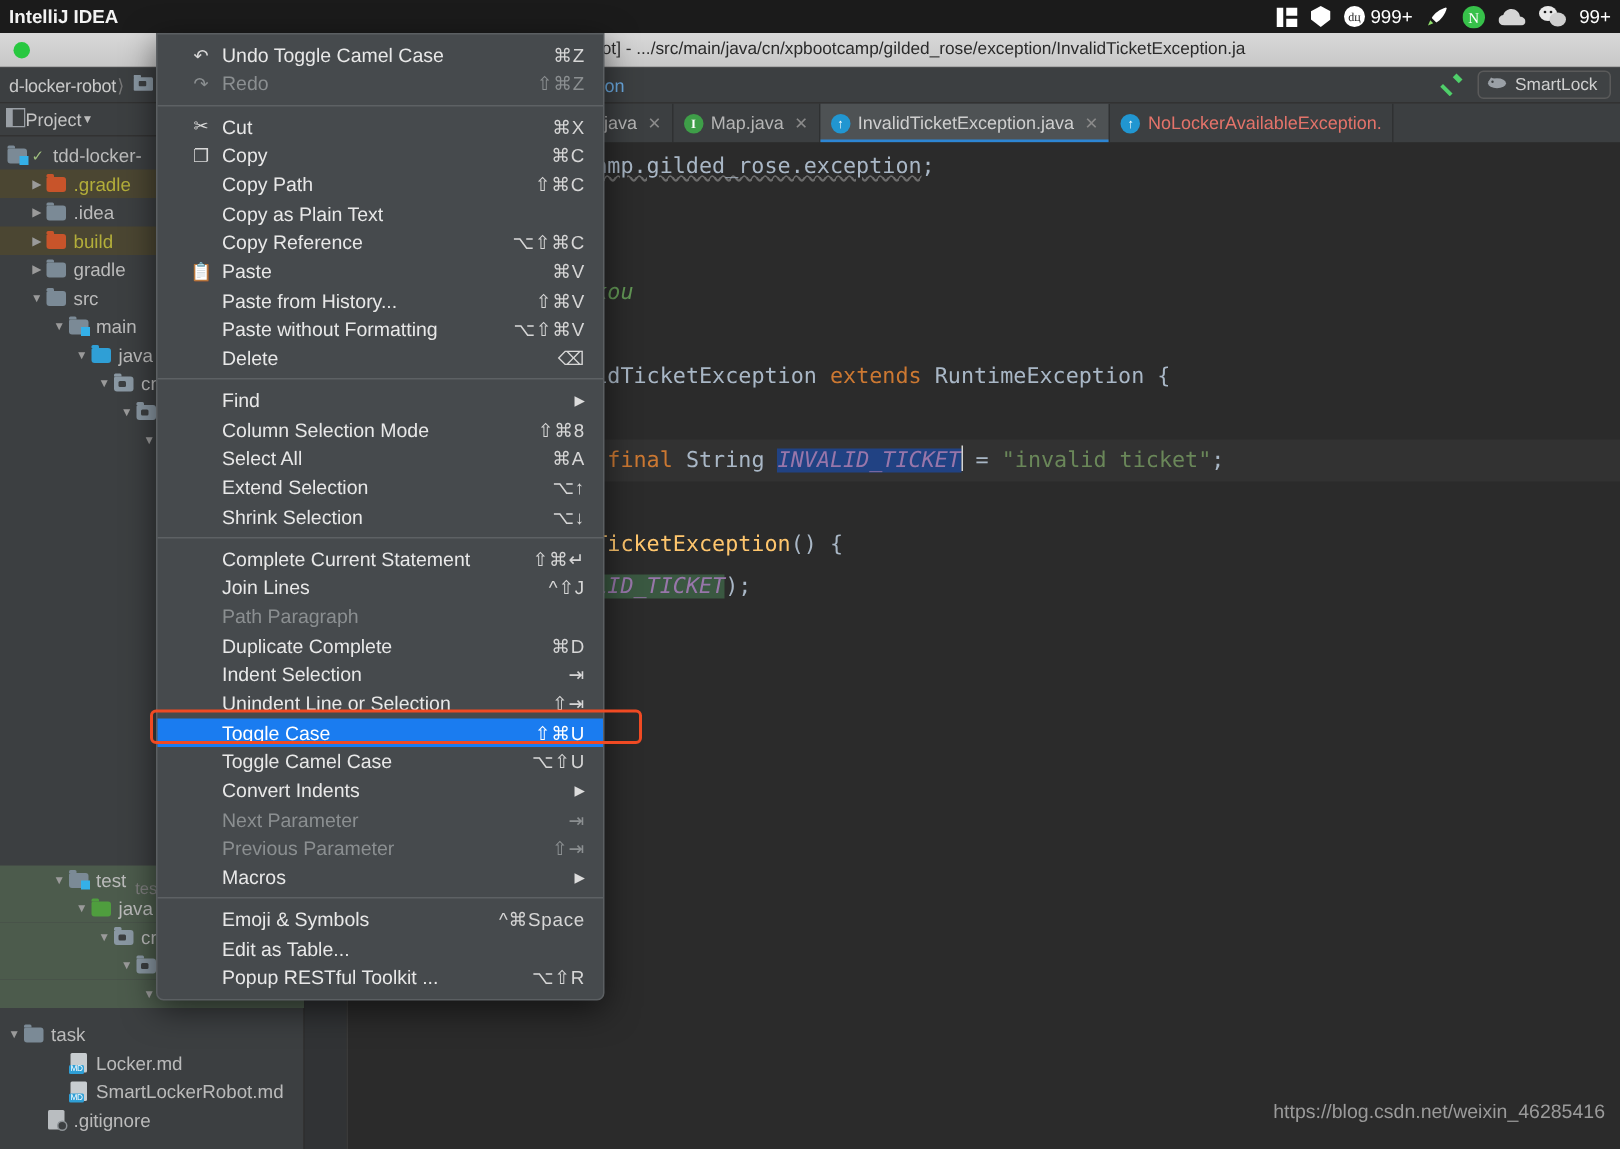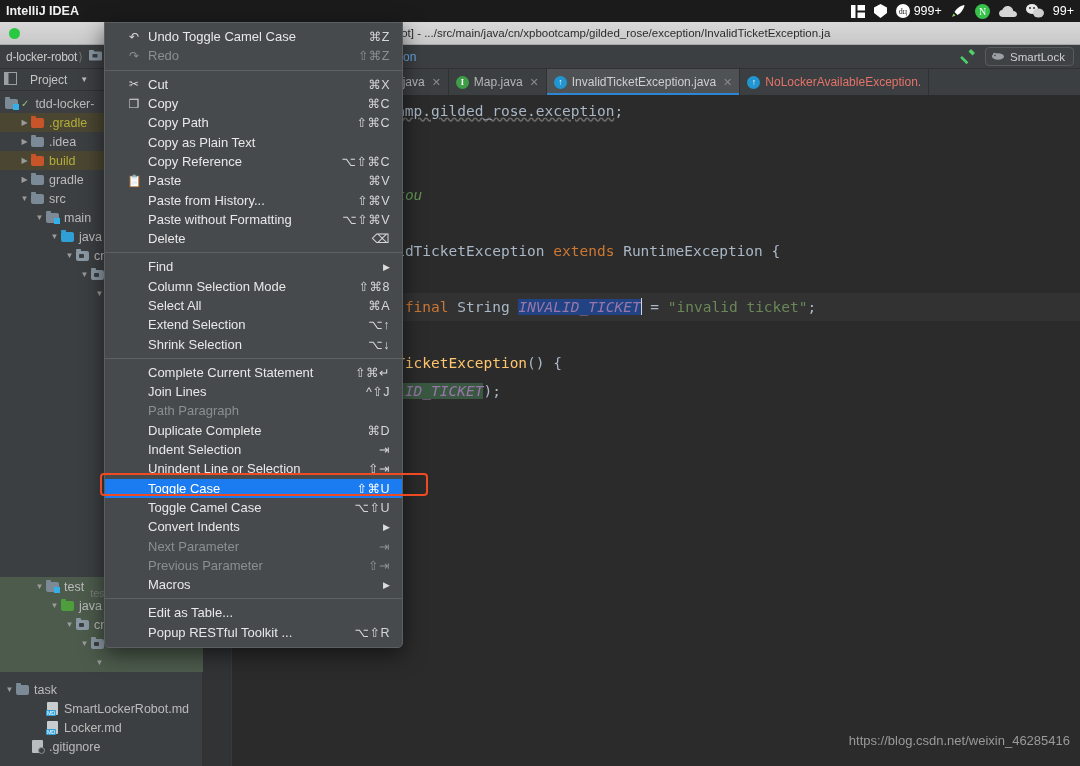--- a/index.html
+++ b/index.html
@@ -58,21 +58,21 @@
     border: 1px solid #5a5a5a; border-radius: 4px; padding: 1px 8px 1px 5px;
     color: #cfcfcf; background: #3f4244; height: 19px;
   }
 
   
   .leftpanel {
     position: absolute; left: 0; top: 24px; width: 203px; height: 697px;
     background: #3c3f41; border-right: 1px solid #323232;
   }
   .panel-head {
-    height: 22px; display: flex; align-items: center; gap: 13px;
+    height: 22px; display: flex; align-items: center; gap: 0;
     padding-left: 4px; font-size: 12px; color: #c4c4c4;
     border-bottom: 1px solid #323232;
   }
   .tree { padding-top: 3px; font-size: 12.5px; color: #bbbbbb; }
   .trow { height: 19px; display: flex; align-items: center; white-space: nowrap; }
   .trow.hl { background: #4b4632; }
   .trow.green { background: #4c5b4c; }
   .arrow { width: 11px; font-size: 8px; color: #9a9a9a; text-align: center; flex: 0 0 11px; }
   .tlabel { padding-left: 4px; }
   .tlabel.excluded { color: #b3ae3a; }
@@ -429,30 +429,30 @@
             </span>
             <span class="tlabel">task</span>
           </div>
           <div class="trow">
             <span style="width:34px;flex:0 0 34px;"></span>
             <span class="arrow"></span>
             <span class="mdico">
               <span class="pg"></span>
               <span class="tag">MD</span>
             </span>
-            <span class="tlabel">SmartLockerRobot.md</span>
+            <span class="tlabel">Locker.md</span>
           </div>
           <div class="trow">
             <span style="width:34px;flex:0 0 34px;"></span>
             <span class="arrow"></span>
             <span class="mdico">
               <span class="pg"></span>
               <span class="tag">MD</span>
             </span>
-            <span class="tlabel">Locker.md</span>
+            <span class="tlabel">SmartLockerRobot.md</span>
           </div>
           <div class="trow">
             <span style="width:19px;flex:0 0 19px;"></span>
             <span class="arrow"></span>
             <span class="gitico">
               <span class="pg"></span>
               <span class="cir"></span>
             </span>
             <span class="tlabel">.gitignore</span>
           </div>
@@ -636,20 +636,24 @@
       <div class="mrow dis">
         <span class="lbl">Previous Parameter</span>
         <span class="acc">⇧⇥</span>
       </div>
       <div class="mrow">
         <span class="lbl">Macros</span>
         <span class="submenu-arrow">▶</span>
       </div>
       <div class="msep"></div>
       <div class="mrow">
+        <span class="lbl">Emoji &amp; Symbols</span>
+        <span class="acc">^⌘Space</span>
+      </div>
+      <div class="mrow">
         <span class="lbl">Edit as Table...</span>
       </div>
       <div class="mrow">
         <span class="lbl">Popup RESTful Toolkit ...</span>
         <span class="acc">⌥⇧R</span>
       </div>
     </div>
   <div class="menu-hl-box"></div>
 
 </div>

